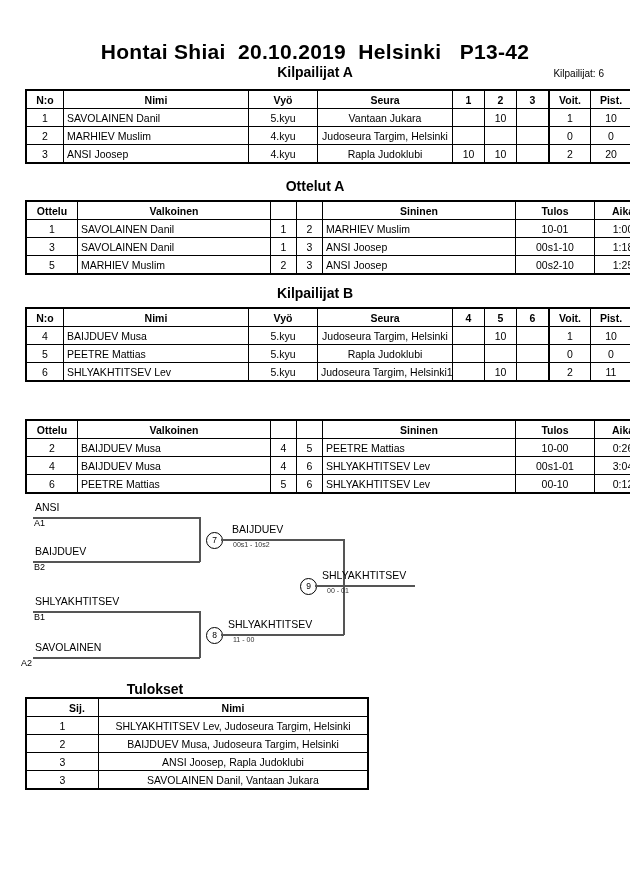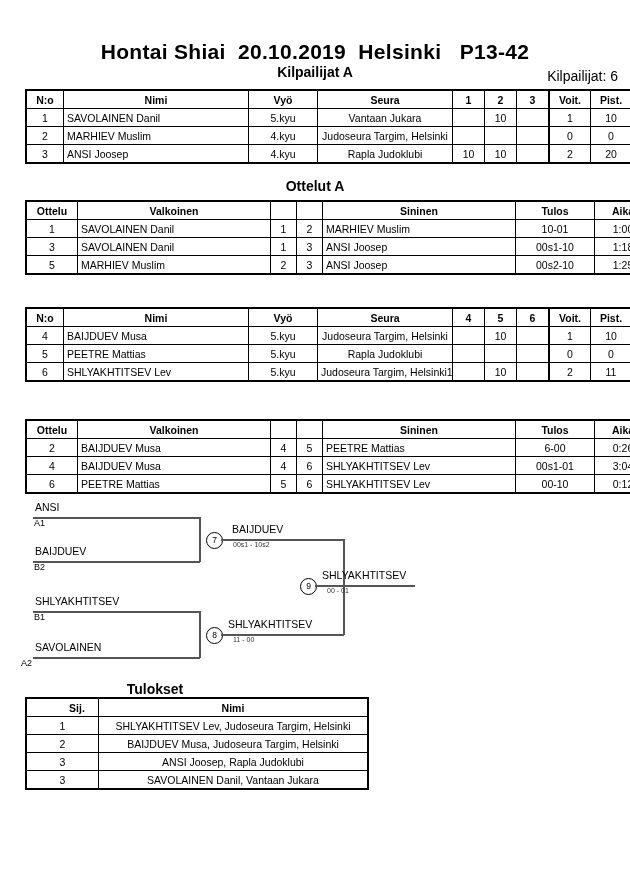--- a/index.html
+++ b/index.html
@@ -13,21 +13,21 @@
   
   .title{
     position:absolute;left:0;top:40px;width:630px;text-align:center;
     font-size:21px;font-weight:bold;letter-spacing:0.3px;white-space:pre;
   }
   .caption{
     position:absolute;width:630px;left:0;text-align:center;
     font-size:14px;font-weight:bold;
   }
   .entrants{
-    position:absolute;right:12px;top:68px;font-size:14px;font-weight:normal;
+    position:absolute;right:26px;top:68px;font-size:10px;font-weight:normal;
   }
 
   
   table.grid{
     position:absolute;border-collapse:collapse;
     font-size:10.5px;background:#fff;
     table-layout:fixed;
   }
   table.grid td,table.grid th{
     border:1px solid #000;
@@ -184,20 +184,21 @@
       <td class="lft">MARHIEV Muslim</td>
       <td class="ctr">2</td>
       <td class="ctr">3</td>
       <td class="lft">ANSI Joosep</td>
       <td class="ctr">00s2-10</td>
       <td class="ctr">1:25</td>
     </tr>
   </tbody>
     </table>
 
+  <div class="caption" style="top:285px;">Kilpailijat B</div>
   <table class="grid outer pool" style="top:307px;">
     <tbody>
         <tr>
       <th class="c-no">N:o</th>
       <th class="c-nimi">Nimi</th>
       <th class="c-vyo">Vyö</th>
       <th class="c-seura">Seura</th>
       <th class="c-s">4</th>
       <th class="c-s">5</th>
       <th class="c-s">6</th>
@@ -254,21 +255,21 @@
       <th class="c-sin">Sininen</th>
       <th class="c-tul">Tulos</th>
       <th class="c-aika">Aika</th>
     </tr>
     <tr>
       <td class="ctr">2</td>
       <td class="lft">BAIJDUEV Musa</td>
       <td class="ctr">4</td>
       <td class="ctr">5</td>
       <td class="lft">PEETRE Mattias</td>
-      <td class="ctr">6-00</td>
+      <td class="ctr">10-00</td>
       <td class="ctr">0:26</td>
     </tr>
     <tr>
       <td class="ctr">4</td>
       <td class="lft">BAIJDUEV Musa</td>
       <td class="ctr">4</td>
       <td class="ctr">6</td>
       <td class="lft">SHLYAKHTITSEV Lev</td>
       <td class="ctr">00s1-01</td>
       <td class="ctr">3:04</td>

